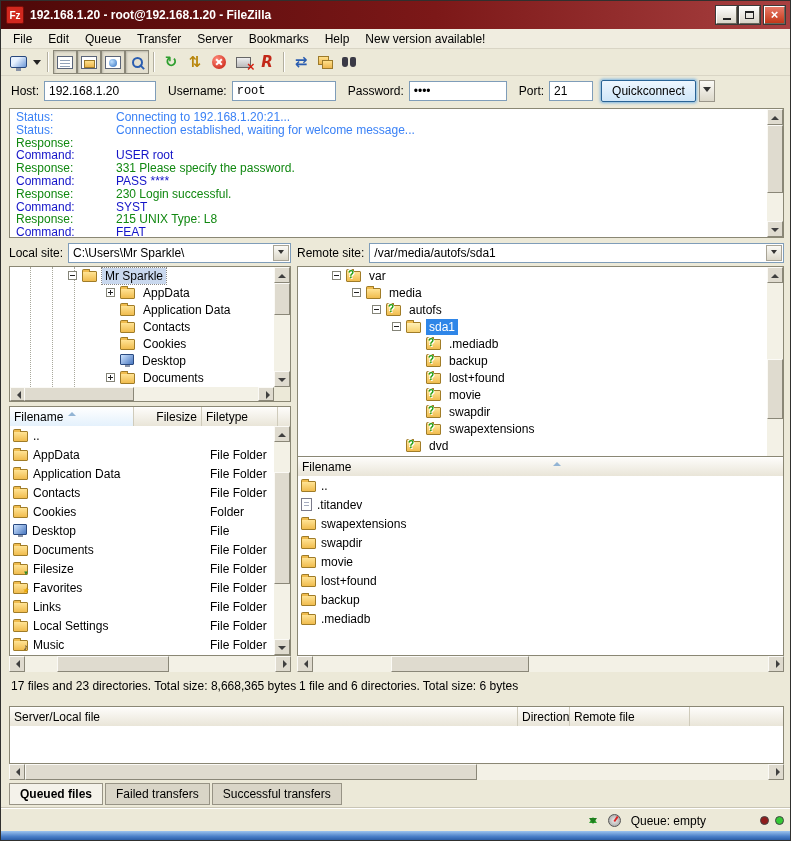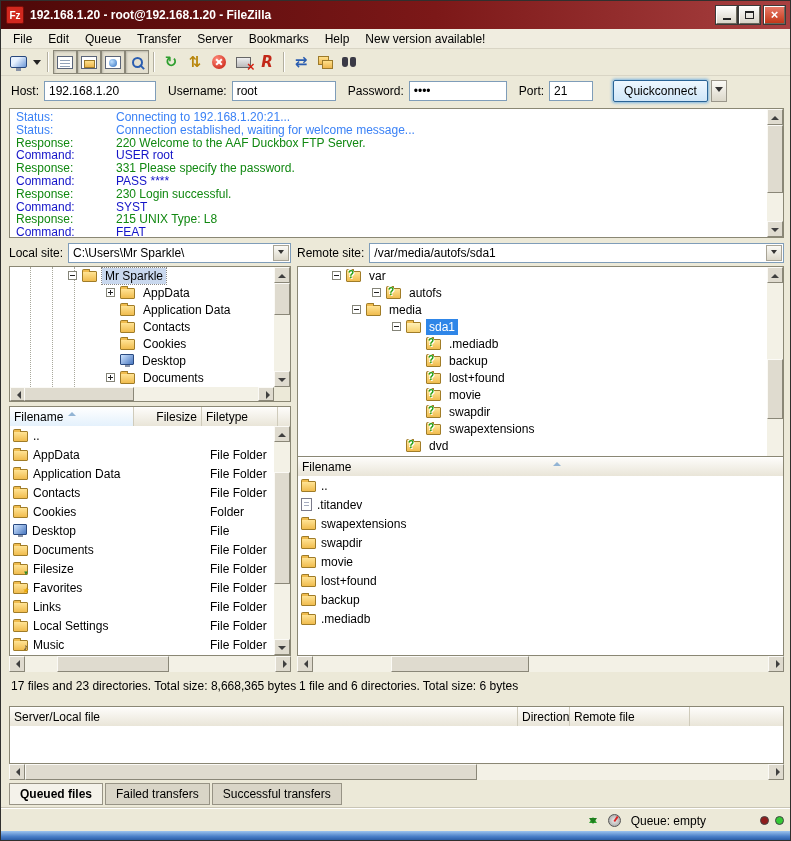--- a/index.html
+++ b/index.html
@@ -49,21 +49,21 @@
 .ic-sync::before,.ic-sync::after{content:"";position:absolute;width:9px;height:7px;background:linear-gradient(#ffe08a,#edb64e);border:1px solid #9c7a2a}
 .ic-sync::before{left:0;top:0}.ic-sync::after{right:0;bottom:0}
 .ic-bino{width:16px;height:11px;position:relative}
 .ic-bino::before,.ic-bino::after{content:"";position:absolute;top:0;width:6px;height:10px;background:#3a3a46;border-radius:2px 2px 3px 3px}
 .ic-bino::before{left:1px}.ic-bino::after{right:1px}
 
 
 #quickbar{position:absolute;top:75px;left:0;right:0;height:30px;display:flex;align-items:center;padding-left:10px}
 .qc-label{margin-right:5px;white-space:nowrap}
 .qc-input{height:20px;border:1px solid #7f9db9;background:#fff;font:12px "Liberation Sans",sans-serif;padding:0 4px;margin-right:12px}
-#qc-btn{height:22px;padding:0 10px;font:12px "Liberation Sans",sans-serif;background:linear-gradient(#eef7ff,#cfe6f8);border:1px solid #2a6496;box-shadow:0 0 3px 1px #7ab3e0;margin-left:20px;border-radius:2px}
+#qc-btn{height:22px;padding:0 10px;font:12px "Liberation Sans",sans-serif;background:linear-gradient(#eef7ff,#cfe6f8);border:1px solid #2a6496;box-shadow:0 0 3px 1px #7ab3e0;margin-left:8px;border-radius:2px}
 #qc-arrow{width:16px;height:22px;margin-left:3px;background:linear-gradient(#fbfaf6,#dcd8ca);border:1px solid #9a968a;display:flex;align-items:center;justify-content:center}
 #qc-arrow .dda{margin-top:0;border-top-color:#333}
 
 
 #log{position:absolute;top:107px;left:8px;width:775px;height:130px;background:#fff;border:1px solid #8a8774;overflow:hidden;padding-top:2px}
 .log-line{display:flex;height:12.8px;line-height:12.6px;white-space:nowrap}
 .log-label{width:106px;padding-left:6px;flex:none}
 .k-status{color:#3b82f6}
 .k-command{color:#1414c8}
 .k-response{color:#118811}
@@ -229,21 +229,21 @@
       </span>
     <span class="tbi">
         <i class="ic-bino"></i>
       </span>
   </div>
 
   <div id="quickbar">
     <label class="qc-label">Host:</label>
     <input class="qc-input" style="width: 112px;" value="192.168.1.20">
     <label class="qc-label">Username:</label>
-    <input class="qc-input" style="width: 104px;" value="root">
+    <input class="qc-input" style="width: 104px; font-family: Liberation Mono, monospace;" value="root">
     <label class="qc-label">Password:</label>
     <input class="qc-input" style="width: 98px;" value="••••">
     <label class="qc-label">Port:</label>
     <input class="qc-input" style="width: 44px; margin-right: 0px;" value="21">
     <button id="qc-btn">Quickconnect</button>
     <span id="qc-arrow">
         <i class="dda"></i>
       </span>
   </div>
 
@@ -251,21 +251,20 @@
     <div class="log-line k-status">
         <span class="log-label">Status:</span>
         <span>Connecting to 192.168.1.20:21...</span>
       </div>
     <div class="log-line k-status">
         <span class="log-label">Status:</span>
         <span>Connection established, waiting for welcome message...</span>
       </div>
     <div class="log-line k-response">
         <span class="log-label">Response:</span>
-        <span>220 Welcome to the AAF Duckbox FTP Server.</span>
       </div>
     <div class="log-line k-command">
         <span class="log-label">Command:</span>
         <span>USER root</span>
       </div>
     <div class="log-line k-response">
         <span class="log-label">Response:</span>
         <span>331 Please specify the password.</span>
       </div>
     <div class="log-line k-command">
@@ -365,29 +364,29 @@
     </div>
     <span class="sbcorner" style="right:0;bottom:0;width:16px;height:14px"></span>
   </div>
 
   <div class="tree" style="top:265px;left:296px;width:487px;height:208px">
     <div class="trow" style="padding-left:34px">
         <span class="exp"></span>
         <i class="ifolder q"></i>
         <span class="tlabel">var</span>
       </div>
-    <div class="trow" style="padding-left:74px">
-        <span class="exp"></span>
-        <i class="ifolder q"></i>
-        <span class="tlabel">autofs</span>
-      </div>
     <div class="trow" style="padding-left:54px">
         <span class="exp"></span>
         <i class="ifolder"></i>
         <span class="tlabel">media</span>
+      </div>
+    <div class="trow" style="padding-left:74px">
+        <span class="exp"></span>
+        <i class="ifolder q"></i>
+        <span class="tlabel">autofs</span>
       </div>
     <div class="trow" style="padding-left:94px">
         <span class="exp"></span>
         <i class="ifolder open"></i>
         <span class="tlabel sel-strong">sda1</span>
       </div>
     <div class="trow" style="padding-left:128px">
         <i class="ifolder q"></i>
         <span class="tlabel">.mediadb</span>
       </div>

